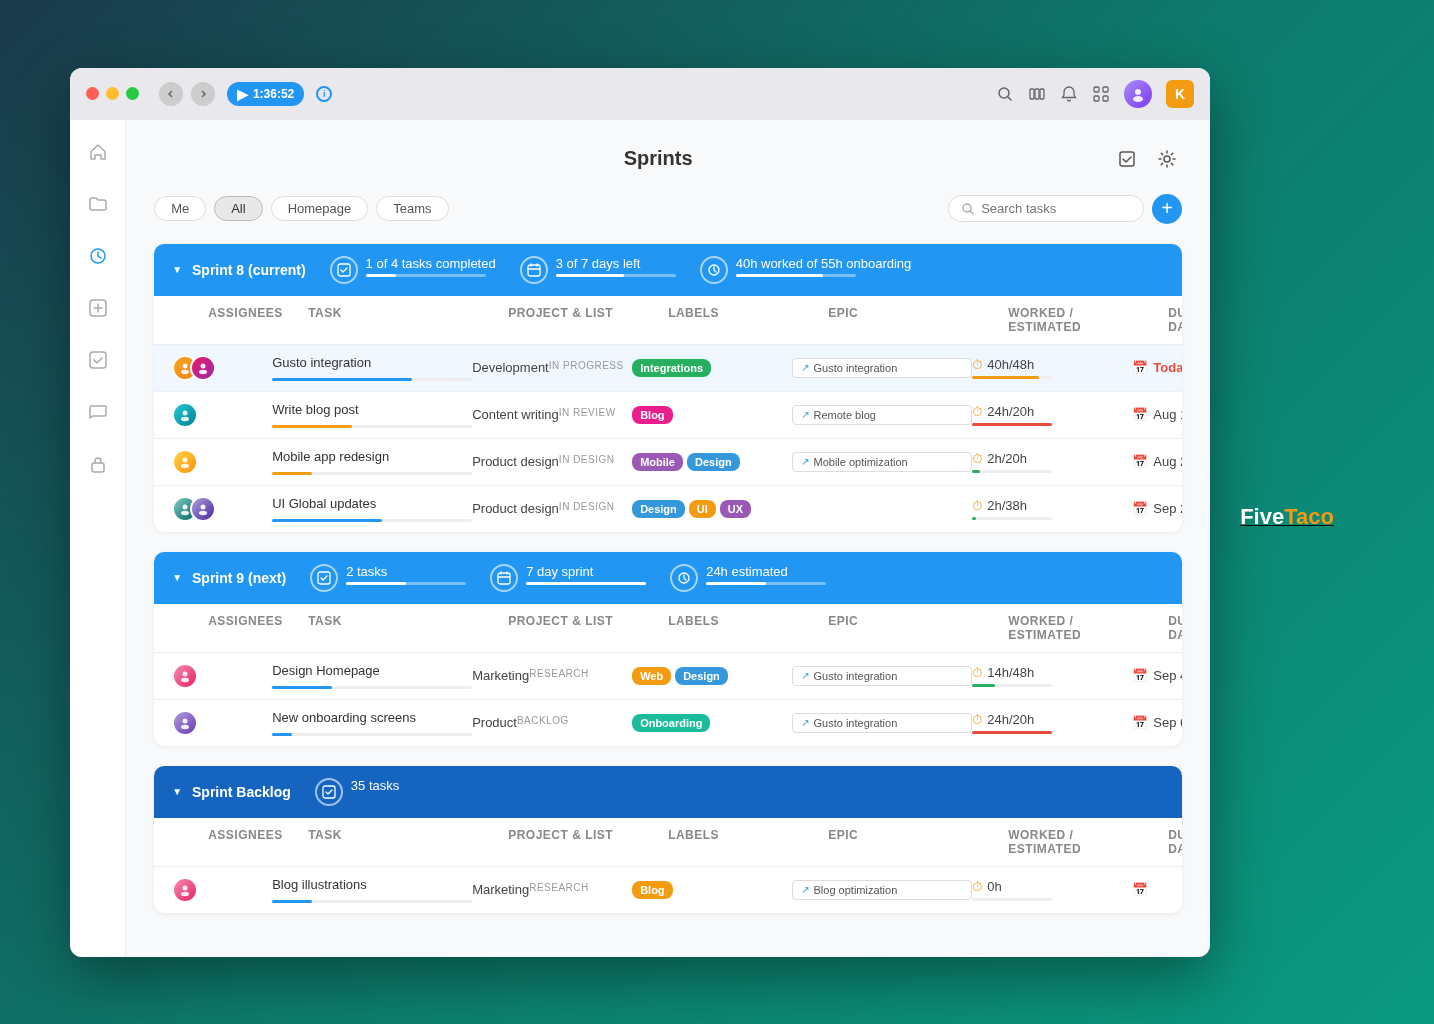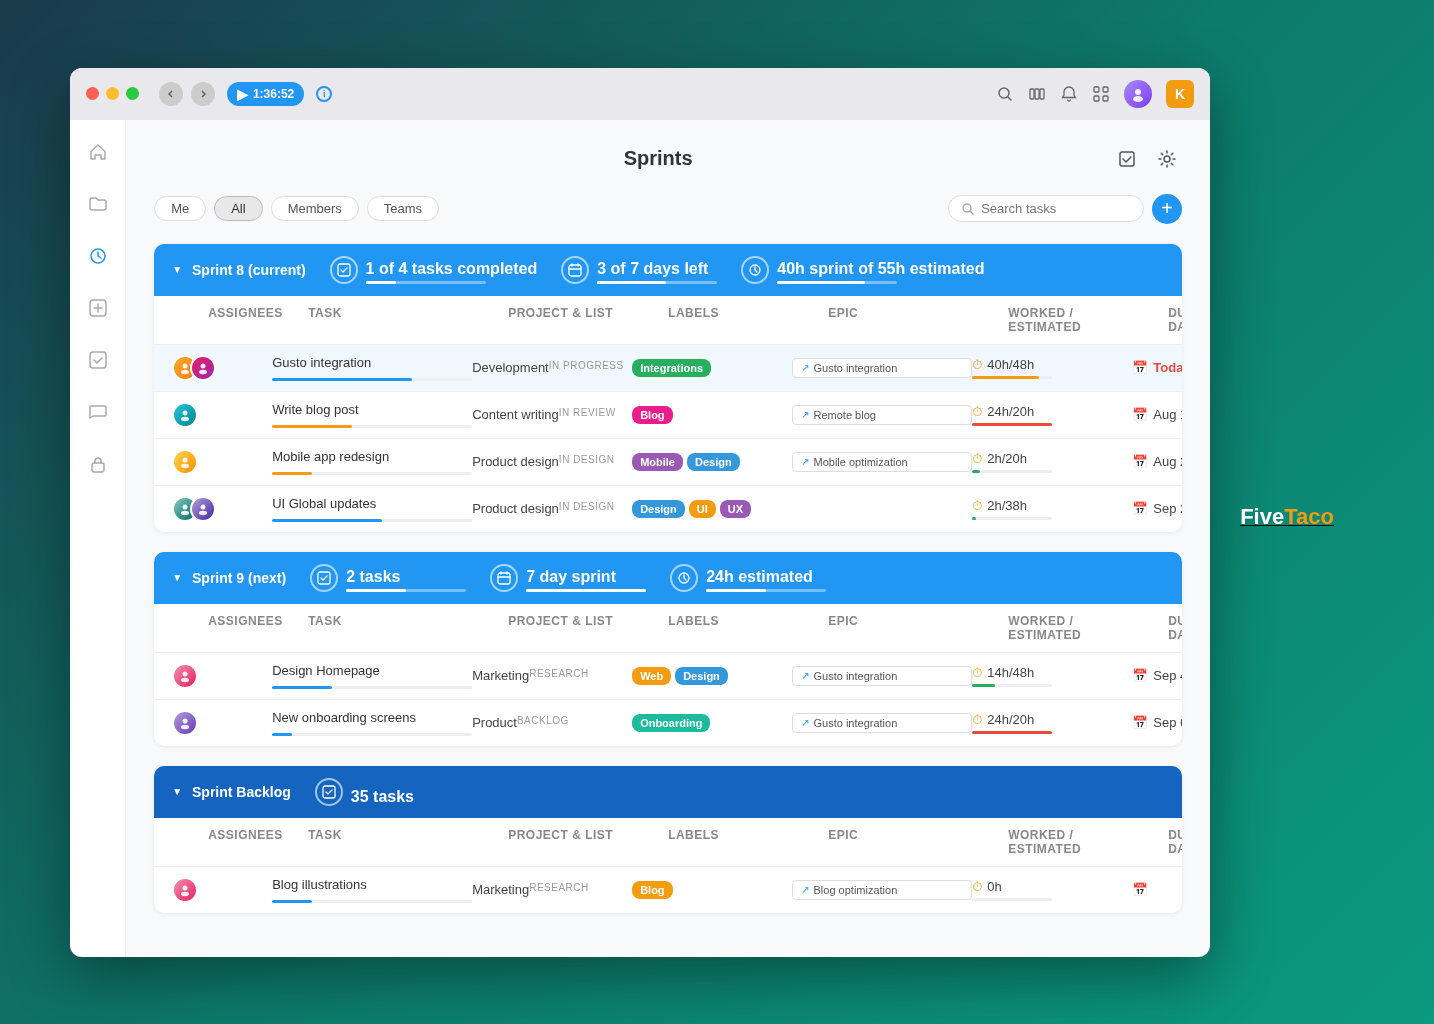--- a/index.html
+++ b/index.html
@@ -66,21 +66,21 @@
     .sprint-section { background: white; border-radius: 10px; margin-bottom: 20px; overflow: hidden; box-shadow: 0 1px 4px rgba(0,0,0,0.07); }
     .sprint-header {
       background: #2196f3;
       color: white;
       padding: 12px 18px;
       display: flex;
       align-items: center;
       gap: 24px;
     }
     .sprint-title { font-size: 14px; font-weight: 600; display: flex; align-items: center; gap: 6px; }
-    .sprint-stat { display: flex; align-items: flex-end; gap: 8px; font-size: 16px; font-weight: bold; }
+    .sprint-stat { display: flex; align-items: flex-start; gap: 8px; font-size: 13px; }
     .sprint-stat-icon { width: 28px; height: 28px; border-radius: 50%; border: 2px solid rgba(255,255,255,0.6); display: flex; align-items: center; justify-content: center; font-size: 13px; }
     .sprint-stat-text { display: flex; flex-direction: column; }
     .sprint-stat-bar { width: 120px; height: 3px; background: rgba(255,255,255,0.4); border-radius: 2px; margin-top: 3px; }
     .sprint-stat-fill { height: 100%; background: white; border-radius: 2px; }
     .task-table { width: 100%; }
     .task-header-row { display: grid; grid-template-columns: 100px 200px 160px 160px 180px 160px 100px; padding: 10px 18px; border-bottom: 1px solid #eee; }
     .task-header-cell { font-size: 12px; font-weight: 600; color: #888; text-transform: uppercase; letter-spacing: 0.5px; margin-left: 36px; }
     .task-row { display: grid; grid-template-columns: 100px 200px 160px 160px 180px 160px 100px; padding: 10px 18px; border-bottom: 1px solid #f0f0f0; align-items: center; }
     .task-row:last-child { border-bottom: none; }
     .task-row.highlighted { background: #f0f7ff; }
@@ -257,21 +257,21 @@
                 <circle cx="9" cy="9" r="3" stroke="#555" stroke-width="1.5"></circle>
                 <path d="M9 1v2M9 15v2M1 9h2M15 9h2M3.2 3.2l1.4 1.4M13.4 13.4l1.4 1.4M3.2 14.8l1.4-1.4M13.4 4.6l1.4-1.4" stroke="#555" stroke-width="1.5" stroke-linecap="round"></path>
               </svg>
           </div>
         </div>
       </div>
 
       <div class="filter-bar">
         <button class="filter-btn">Me</button>
         <button class="filter-btn active">All</button>
-        <button class="filter-btn">Members</button>
+        <button class="filter-btn">Homepage</button>
         <button class="filter-btn">Teams</button>
         <div class="search-box">
           <svg width="14" height="14" viewBox="0 0 14 14" fill="none">
               <circle cx="6" cy="6" r="4" stroke="#aaa" stroke-width="1.4"></circle>
               <path d="M9 9l3 3" stroke="#aaa" stroke-width="1.4" stroke-linecap="round"></path>
             </svg>
           <input type="text" placeholder="Search tasks" style="">
         </div>
         <button class="add-btn">+</button>
       </div>
@@ -311,21 +311,21 @@
             </div>
           </div>
           <div class="sprint-stat">
             <div class="sprint-stat-icon">
               <svg width="14" height="14" viewBox="0 0 14 14" fill="none">
                   <circle cx="7" cy="7" r="5" stroke="white" stroke-width="1.3"></circle>
                   <path d="M7 4v3l2 2" stroke="white" stroke-width="1.3" stroke-linecap="round"></path>
                 </svg>
             </div>
             <div class="sprint-stat-text">
-              <span>40h sprint of 55h estimated</span>
+              <span>40h worked of 55h onboarding</span>
               <div class="sprint-stat-bar">
                   <div class="sprint-stat-fill" style="width: 73%"></div>
                 </div>
             </div>
           </div>
         </div>
 
         <div class="task-table">
           <div class="task-header-row">
             <div class="task-header-cell">Assignees</div>

